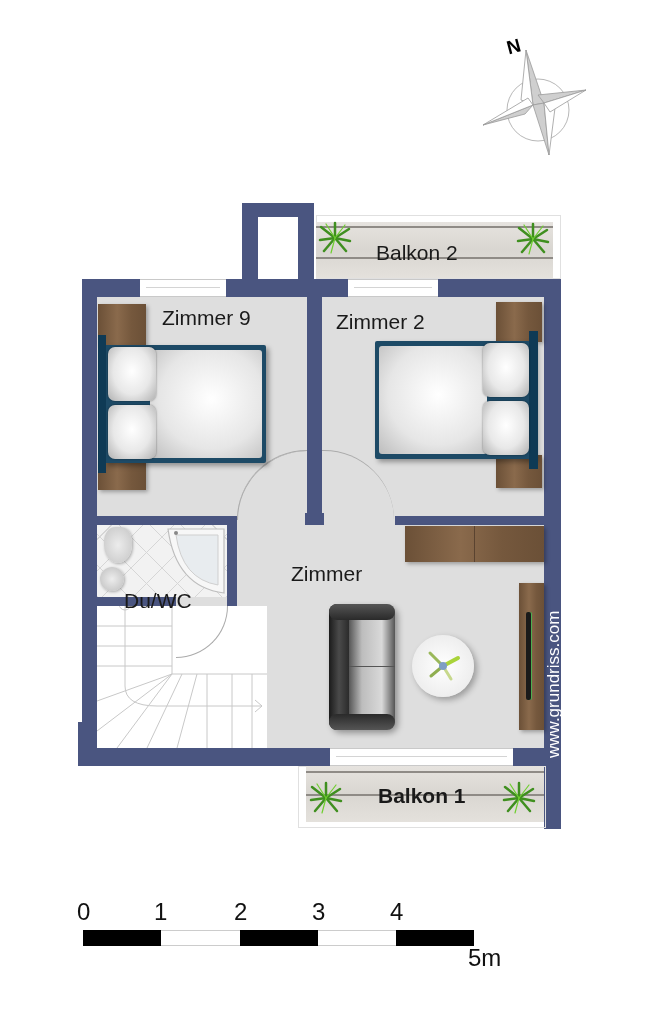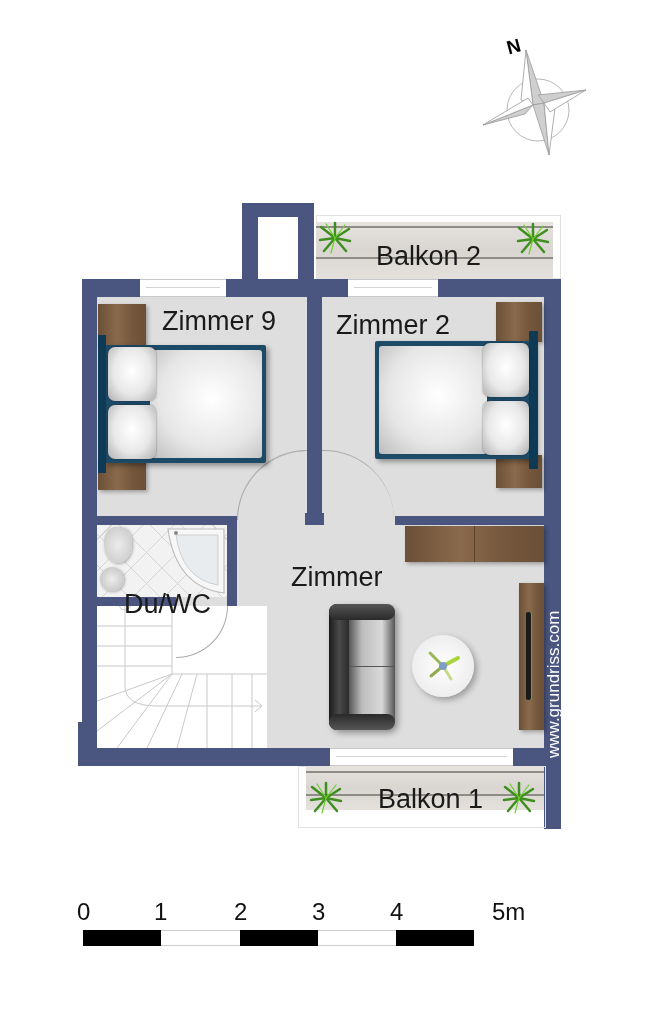--- a/index.html
+++ b/index.html
@@ -3,21 +3,21 @@
 <meta charset="utf-8">
 <style>
   html, body { margin:0; padding:0; background:#ffffff; }
   body { width:647px; height:1012px; position:relative; overflow:hidden;
          font-family:"Liberation Sans", sans-serif; }
   .abs { position:absolute; }
   .wall { position:absolute; background:#4a5580; }
   .floor { position:absolute; background:#dedede; }
   .win { position:absolute; background:#ffffff; border-top:1px solid #c9c9c9; border-bottom:1px solid #c9c9c9; box-sizing:border-box; }
   .win::after { content:""; position:absolute; left:6px; right:6px; top:45%; height:0; border-top:1px solid #d4d4d4; }
-  .label { position:absolute; color:#1a1a1a; font-size:27px; white-space:nowrap; }
+  .label { position:absolute; color:#1a1a1a; font-size:21px; white-space:nowrap; }
   .balcony { position:absolute; background:linear-gradient(180deg,#e6e3df,#d9d6d1 50%,#e4e1dc); box-sizing:border-box; }
   .balcony .rail { position:absolute; left:0; right:0; height:2px; background:#8f8b86; }
   .plant { position:absolute; width:34px; height:34px; }
   .wood { position:absolute; background:linear-gradient(90deg,#6b5037,#8a6a4c 40%,#75583d 70%,#6b5037); box-shadow:2px 2px 4px rgba(0,0,0,.3); }
   .bed-frame { position:absolute; background:#1d4a66; border-radius:2px; box-shadow:3px 3px 5px rgba(0,0,0,.35); }
   .duvet { position:absolute; background:radial-gradient(ellipse at 55% 45%,#ffffff,#e6e6e6 60%,#bdbdbd); border-radius:3px; }
   .pillow { position:absolute; background:radial-gradient(ellipse at 50% 45%,#ffffff,#e8e8e8 55%,#b0b0b0); border-radius:7px; box-shadow:0 0 2px rgba(0,0,0,.5); }
   .headboard { position:absolute; background:#0f3a55; }
   .door-arc { position:absolute; border:1px solid #aaaaaa; box-sizing:border-box; }
   .scale-seg { position:absolute; top:930px; height:16px; box-sizing:border-box; }
@@ -161,21 +161,21 @@
       <line x1="18" y1="18" x2="6" y2="28" stroke="#8fae4f" stroke-width="3"></line>
       <line x1="18" y1="18" x2="26" y2="31" stroke="#c7d88c" stroke-width="3"></line>
       <circle cx="18" cy="18" r="4" fill="#7f9ec4"></circle>
     </g>
   </svg>
 </div>
 
 <div class="label" style="left:291px;top:562px;">Zimmer</div>
 
 <div class="abs" style="left:298px;top:766px;width:248px;height:62px;border:1px solid #e0e0e0;box-sizing:border-box;"></div>
-<div class="balcony" style="left:306px;top:766px;width:238px;height:44px;">
+<div class="balcony" style="left:306px;top:766px;width:238px;height:56px;font-weight:bold;">
   <div class="rail" style="top:5px;"></div>
   <div class="rail" style="top:28px;"></div>
   <div class="label" style="left:72px;top:18px;">Balkon 1</div>
 </div>
 
 <svg class="plant" style="left:318px;top:221px;" viewBox="0 0 34 34">
   <g stroke="#3f8f1f" stroke-width="2.5" stroke-linecap="round">
       <line x1="17" y1="17" x2="3" y2="6"></line>
       <line x1="17" y1="17" x2="31" y2="8"></line>
       <line x1="17" y1="17" x2="6" y2="30"></line>
@@ -239,19 +239,19 @@
     </g>
 </svg>
 
 <div class="abs" style="left:552px;top:672px;color:#ffffff;font-size:17px;transform-origin:0 0;transform:translate(-8px,86px) rotate(-90deg);white-space:nowrap;">www.grundriss.com</div>
 
 <div class="scale-num" style="left:77px;">0</div>
 <div class="scale-num" style="left:154px;">1</div>
 <div class="scale-num" style="left:234px;">2</div>
 <div class="scale-num" style="left:312px;">3</div>
 <div class="scale-num" style="left:390px;">4</div>
-<div class="scale-num" style="left:492px;">5m</div>
+<div class="scale-num" style="left:468px;margin-top:46px;">5m</div>
 
 <div class="scale-seg" style="left:83px;width:78px;background:#000;"></div>
 <div class="scale-seg" style="left:161px;width:79px;background:#fff;border-top:1px solid #ccc;border-bottom:1px solid #ccc;"></div>
 <div class="scale-seg" style="left:240px;width:78px;background:#000;"></div>
 <div class="scale-seg" style="left:318px;width:78px;background:#fff;border-top:1px solid #ccc;border-bottom:1px solid #ccc;"></div>
 <div class="scale-seg" style="left:396px;width:78px;background:#000;"></div>
 
 </body></html>

